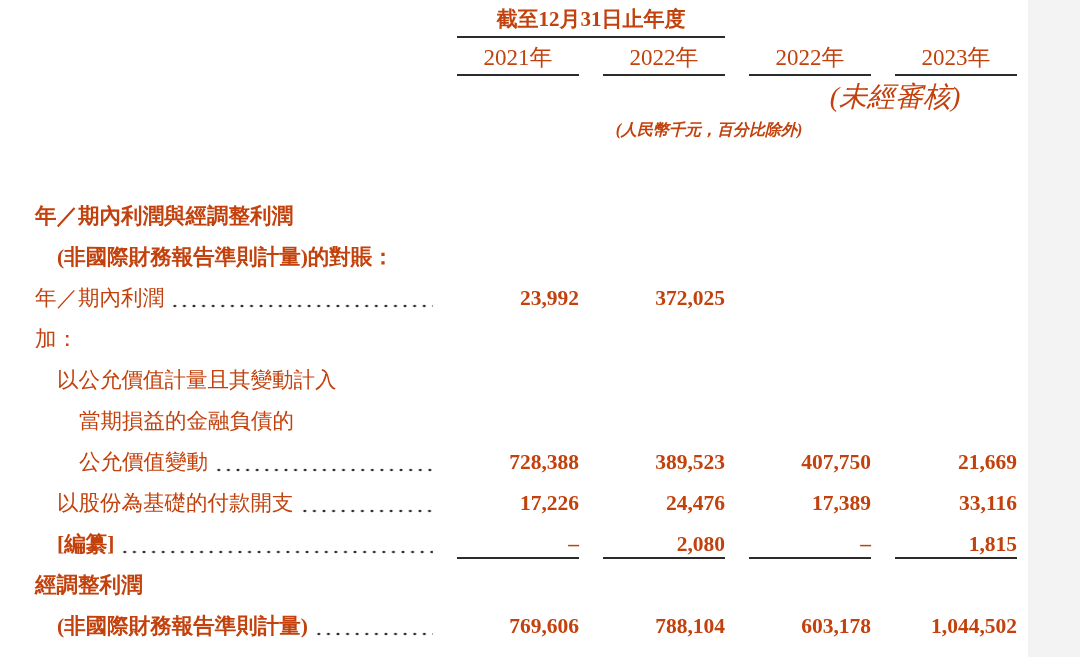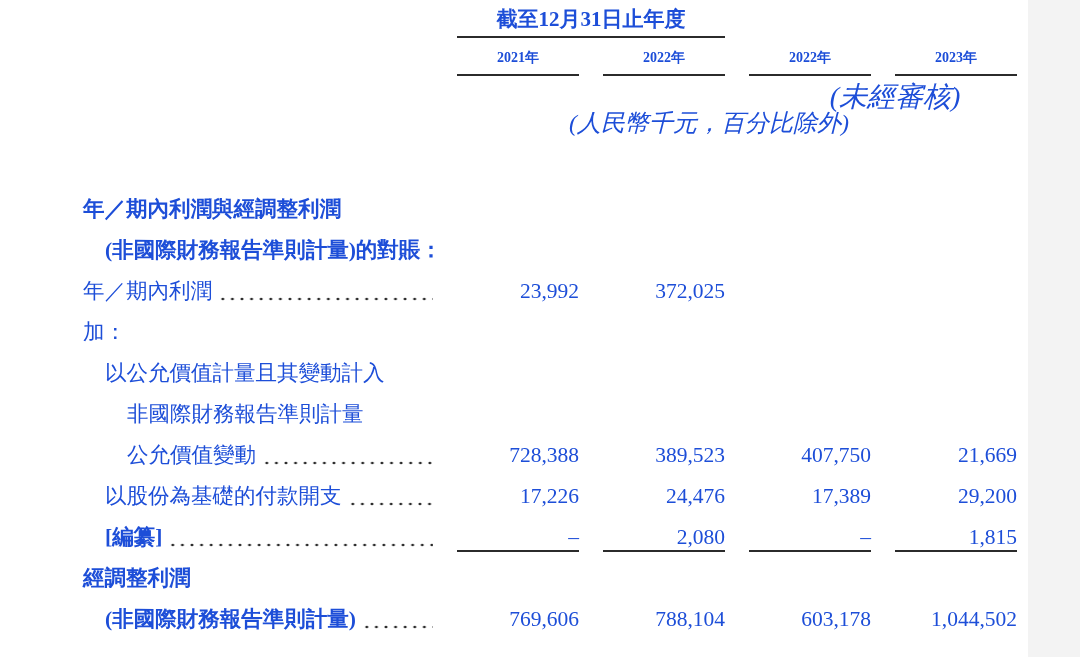--- a/index.html
+++ b/index.html
@@ -3,21 +3,21 @@
 <meta charset="utf-8">
 <style>
   html,body{margin:0;padding:0;background:#f3f3f3;}
   .page{
     position:relative;
     width:1028px;height:657px;
     background:#ffffff;
     box-sizing:border-box;
     padding:7px 0 0 35px;
     overflow:hidden;
-    color:#1d4ed8;
+    color:#c2410c;
     font-family:"Liberation Serif","DejaVu Serif",serif;
   }
   .grid{
     display:grid;
     grid-template-columns:398px 122px 122px 122px 122px;
     column-gap:24px;
     align-items:end;
   }
   
   .group-title{
@@ -27,72 +27,73 @@
     line-height:24px;
     padding-bottom:5px;
     border-bottom:2px solid #2b2b2b;
     white-space:nowrap;
   }
   .gt1{grid-column:2/4;}
   .gt2{grid-column:4/6;}
   .year-row{margin-top:8px;}
   .year-cell{
     text-align:center;
-    font-weight:700;
-    font-size:14px;
+    font-weight:400;
+    font-size:23px;
     line-height:24px;
     padding-bottom:4px;
     border-bottom:2px solid #2b2b2b;
     white-space:nowrap;
   }
   .note-unaudited{
     margin-top:10px;
     grid-column:4/6;
     text-align:center;
     font-style:italic;
     font-size:28px;
     line-height:22px;
     transform:translateX(12px);
   }
   .note-units{
-    margin-top:4px;
+    margin-top:11px;
     grid-column:2/6;
     text-align:center;
     font-style:italic;
-    font-size:24px;
+    font-size:16px;
     line-height:22px;
     transform:translateX(-28px);
+    font-weight:bold;
   }
   
   .body{margin-top:55px;}
   .brow{
     display:grid;
     grid-template-columns:398px 122px 122px 122px 122px;
     column-gap:24px;
     height:41px;
     line-height:41px;
     font-size:21.5px;
   }
   .bold{font-weight:700;}
   .lc{display:flex;min-width:0;}
-  .lc .t{white-space:nowrap;margin-left:48px;}
+  .lc .t{white-space:nowrap;}
   .i1{padding-left:22px;}
   .i2{padding-left:44px;}
   .dots{
     flex:1;
     margin-left:6px;
     background-image:radial-gradient(circle,#2b2b2b 1.4px,transparent 1.6px);
     background-size:9.6px 4px;
     background-repeat:repeat-x;
     background-position:left calc(100% - 11px);
   }
   .vc{
     text-align:right;
     white-space:nowrap;
-    font-weight:400;
+    font-weight:700;
   }
   .rl{position:relative;}
   .rl::after{
     content:"";
     position:absolute;
     left:0;right:0;bottom:6px;
     height:2px;
     background:#2b2b2b;
   }
 </style>
@@ -153,21 +154,21 @@
     </div>
 
     <div class="brow">
       <div class="lc i1">
           <span class="t">以公允價值計量且其變動計入</span>
         </div>
     </div>
 
     <div class="brow">
       <div class="lc i2">
-          <span class="t">非國際財務報告準則計量</span>
+          <span class="t">當期損益的金融負債的</span>
         </div>
     </div>
 
     <div class="brow">
       <div class="lc i2">
           <span class="t">公允價值變動</span>
           <span class="dots"></span>
         </div>
       <div class="vc">728,388</div>
       <div class="vc">389,523</div>
@@ -176,21 +177,21 @@
     </div>
 
     <div class="brow">
       <div class="lc i1">
           <span class="t">以股份為基礎的付款開支</span>
           <span class="dots"></span>
         </div>
       <div class="vc">17,226</div>
       <div class="vc">24,476</div>
       <div class="vc">17,389</div>
-      <div class="vc">29,200</div>
+      <div class="vc">33,116</div>
     </div>
 
     <div class="brow">
       <div class="lc i1">
           <span class="t bold">[編纂]</span>
           <span class="dots"></span>
         </div>
       <div class="vc rl">–</div>
       <div class="vc rl">2,080</div>
       <div class="vc rl">–</div>

